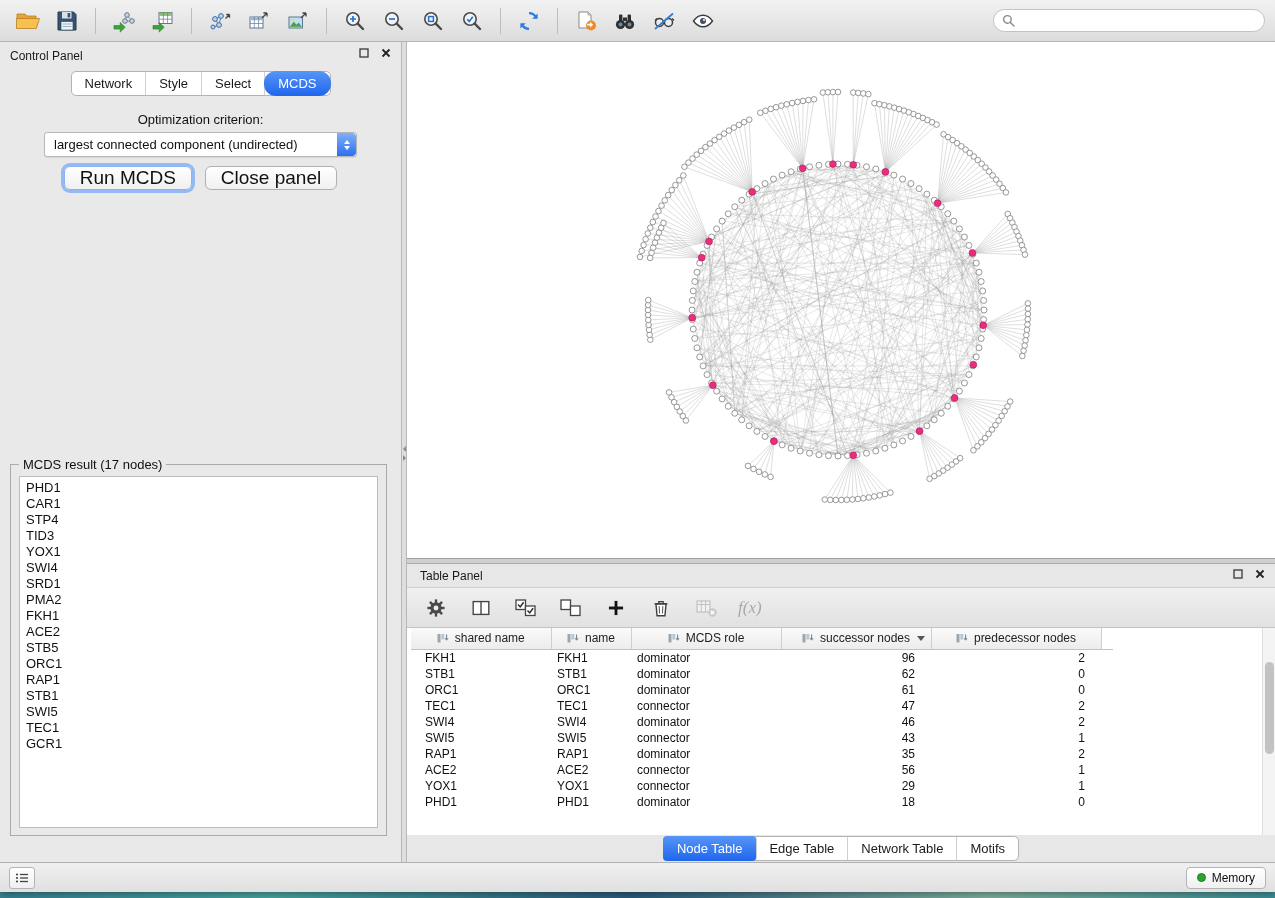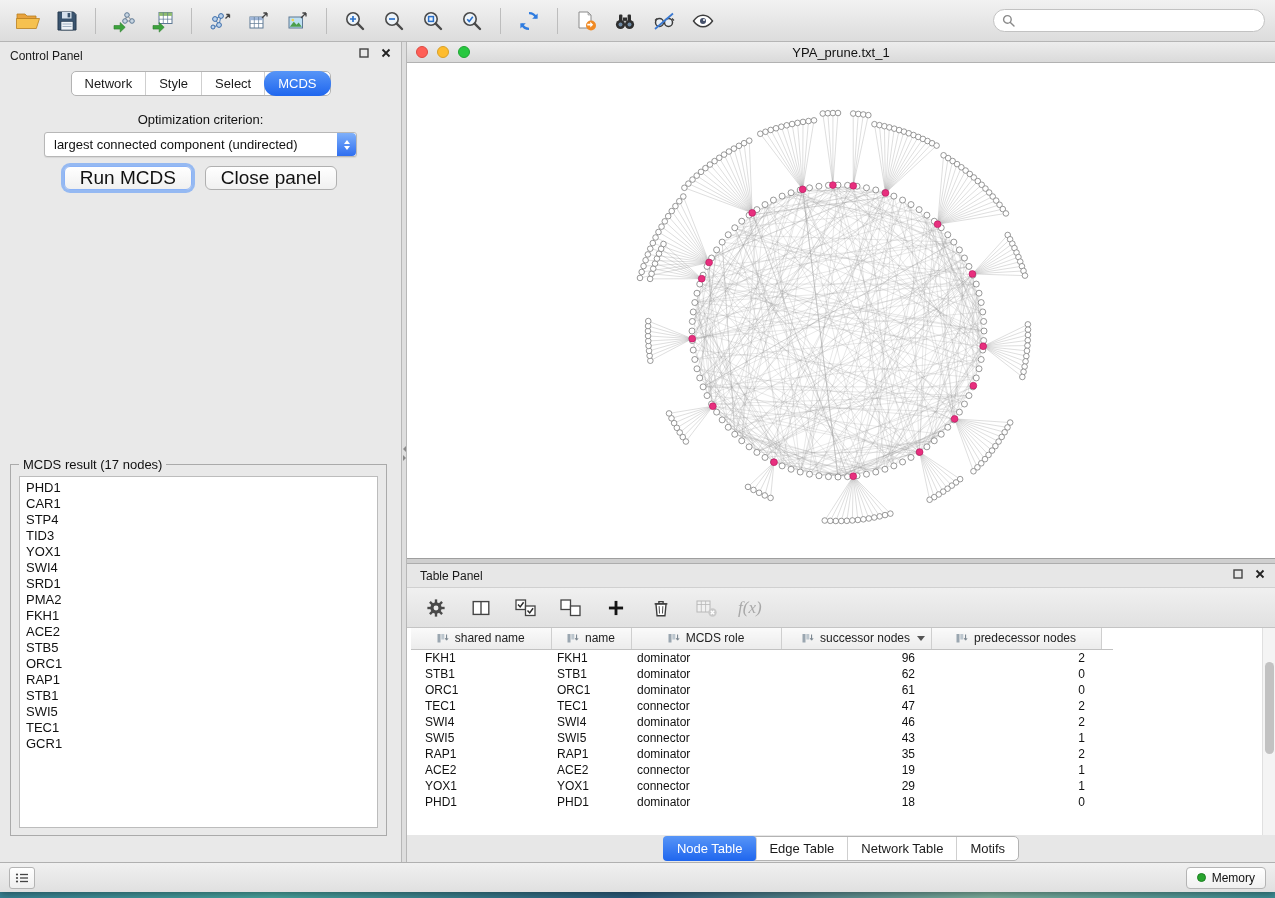--- a/index.html
+++ b/index.html
@@ -301,28 +301,20 @@
     <div class="splitter">
       <div class="sp-handle">
           <div class="t1"></div>
           <div class="t2"></div>
         </div>
     </div>
 
     <div class="right">
 
       <div class="net-frame">
-        <div class="net-titlebar">
-          <div class="lights">
-            <span class="light red"></span>
-            <span class="light yellow"></span>
-            <span class="light green"></span>
-          </div>
-          <div class="net-title">YPA_prune.txt_1</div>
-        </div>
         <div class="net-canvas">
           <svg width="866" height="496" viewBox="0 0 866 496">
               <g stroke="#999999" stroke-width="0.5" stroke-opacity="0.45">
                 <line x1="572.0251706382039" y1="230.21241941503197" x2="450.0568240641275" y2="123.2490502394237"></line>
                 <line x1="411.9431759358725" y1="412.7509497605763" x2="334.73551099539" y2="158.23138810806927"></line>
                 <line x1="393.21241941503206" y1="409.02517063820403" x2="366.4258512280258" y2="137.05657973622752"></line>
                 <line x1="574.1946509388716" y1="296.4831870143547" x2="292.74820109371456" y2="221.06983806573842"></line>
                 <line x1="527.26448900461" y1="377.76861189193073" x2="366.4258512280258" y2="398.9434202637725"></line>
                 <line x1="495.5741487719742" y1="398.9434202637725" x2="285.3125972071639" y2="277.548856867601"></line>
                 <line x1="561.9434202637725" y1="332.57414877197414" x2="315.1704123174797" y2="356.87916863527323"></line>
@@ -1302,21 +1294,21 @@
                   <td>RAP1</td>
                   <td>dominator</td>
                   <td class="num">35</td>
                   <td class="num">2</td>
                   <td></td>
                 </tr>
                 <tr>
                   <td>ACE2</td>
                   <td>ACE2</td>
                   <td>connector</td>
-                  <td class="num">19</td>
+                  <td class="num">56</td>
                   <td class="num">1</td>
                   <td></td>
                 </tr>
                 <tr>
                   <td>YOX1</td>
                   <td>YOX1</td>
                   <td>connector</td>
                   <td class="num">29</td>
                   <td class="num">1</td>
                   <td></td>

